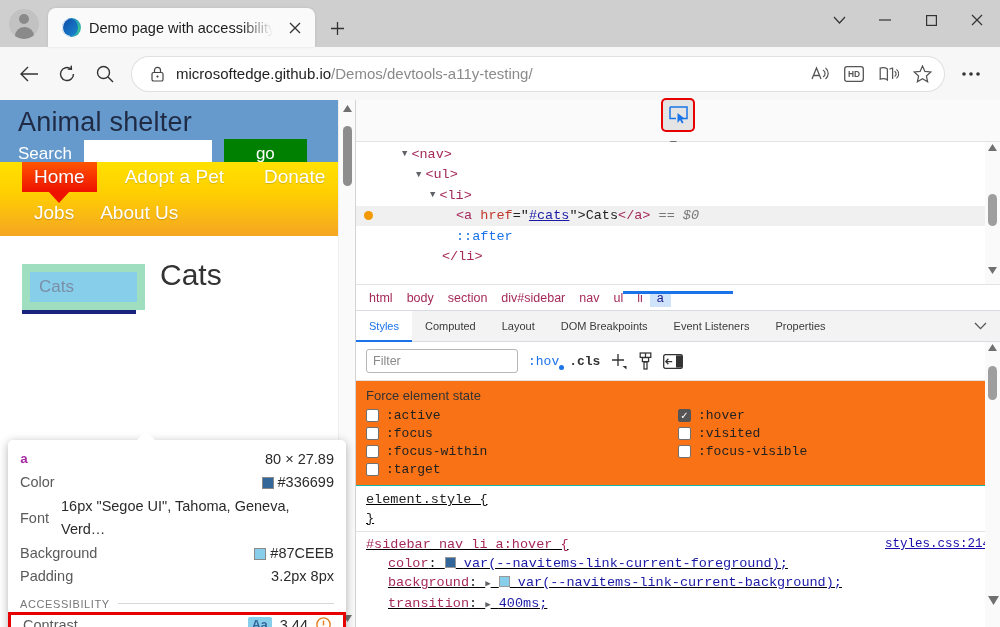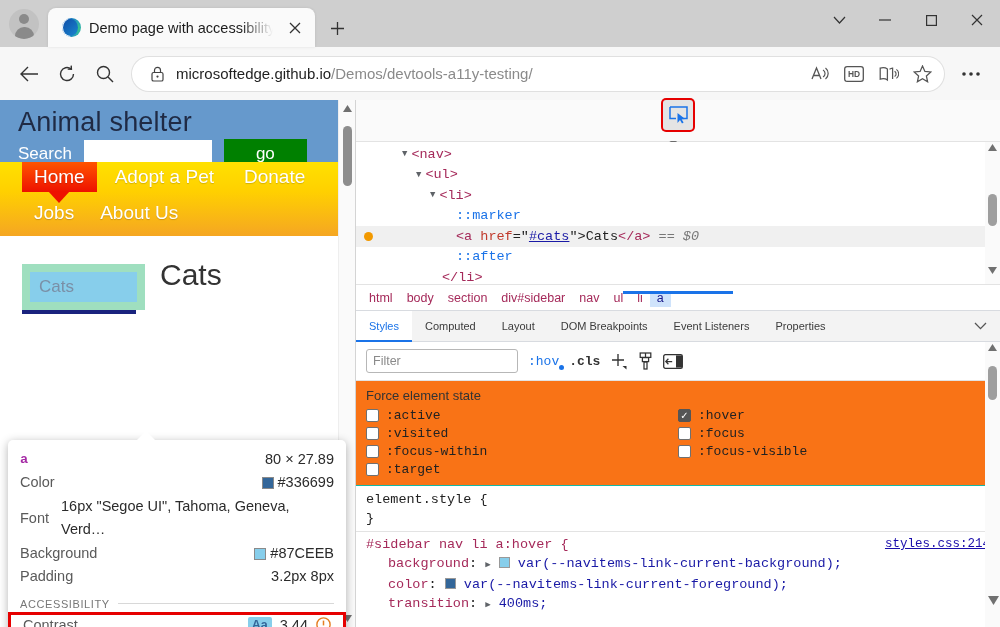--- a/index.html
+++ b/index.html
@@ -109,21 +109,21 @@
     width: 128px; height: 27px; background:#fff; border:0; outline:0;
   }
   .go-btn {
     background:#008000; color:#fff; font-size:17px; width:83px; height:29px;
     border:0; display:flex; align-items:center; justify-content:center;
   }
   .navbar {
     background: linear-gradient(180deg, #ffe100 0%, #ffd000 40%, #f5a623 100%);
     padding: 0 0 4px 0; position:relative; height: 74px;
   }
-  .navrow { display:flex; align-items:center; gap: 6px; padding-left: 22px; }
+  .navrow { display:flex; align-items:center; gap: 16px; padding-left: 22px; }
   .navitem {
     color:#fff; font-size: 19px; padding: 4px 12px; position:relative; white-space:nowrap;
     text-shadow: 0 1px 1px rgba(0,0,0,.18);
   }
   .navitem.current {
     background: linear-gradient(180deg,#ff5500,#ee1100); color:#fff;
   }
   .navitem.current::after {
     content:""; position:absolute; left:50%; bottom:-11px; transform:translateX(-50%);
     border-left: 11px solid transparent; border-right: 11px solid transparent;
@@ -258,21 +258,21 @@
   .forcestate { background:#f97316; padding: 7px 10px 8px 10px; border-bottom:1px solid #14b8a6;}
   .fs-title { font-size:13px; color:#333; margin-bottom: 5px;}
   .fs-grid { display:grid; grid-template-columns: 1fr 1fr; row-gap: 3px; }
   .fs-item { display:flex; align-items:center; gap:7px; font-size:13px; color:#222;
     font-family:"Liberation Mono", monospace;}
   .cbx { width:13px;height:13px;border:1px solid #707070; border-radius:2px; background:#fff; flex:0 0 auto;
     display:flex;align-items:center;justify-content:center;}
   .cbx.on { background:#555; border-color:#555; }
   .cbx.on::after { content:"✓"; color:#fff; font-size:10px; line-height:1; font-family:"DejaVu Sans",sans-serif;}
 
-  .cssrules { font-family:"Liberation Mono", monospace; font-size:13.5px; padding: 4px 0 0 0; }
+  .cssrules { font-family:"Liberation Mono", monospace; font-size:13.5px; padding: 4px 0 0 0; text-decoration: underline; }
   .rule { padding: 0 10px; }
   .rule-line { line-height: 19px; white-space:nowrap; }
   .sel-name { color:#a52a5a; }
   .prop { color:#a52a5a; }
   .val { color:#1a1aa6; }
   .g { color:#222; }
   .src-link { color:#1a0dab; text-decoration:underline; font-size:12.5px; float:right; }
   .divider-line { height:1px; background:#e3e3e3; margin: 3px 0; }
   .sw { width:11px;height:11px;display:inline-block;border:1px solid #999; vertical-align:-1px;}
   .arrowtri { display:inline-block; color:#5f6368; font-size:9px; }
@@ -587,23 +587,20 @@
           <span class="tag">&lt;nav&gt;</span>
         </div>
         <div class="dom-line mono" style="padding-left:60px">
           <span class="tri">▼</span>
           <span class="tag">&lt;ul&gt;</span>
         </div>
         <div class="dom-line mono" style="padding-left:74px">
           <span class="tri">▼</span>
           <span class="tag">&lt;li&gt;</span>
         </div>
-        <div class="dom-line mono" style="padding-left:100px">
-          <span class="pseudo">::marker</span>
-        </div>
         <div class="dom-line mono sel" style="padding-left:100px; position:relative;">
           <span class="bp-dot"></span>
           <span class="tag">&lt;a</span>
           <span>&nbsp;</span>
           <span class="attr">href</span>
           <span class="txt">="</span>
           <span class="attrval" style="text-decoration:underline">#cats</span>
           <span class="txt">"&gt;</span>
           <span class="txt">Cats</span>
           <span class="tag">&lt;/a&gt;</span>
@@ -696,25 +693,25 @@
             <div class="fs-item">
               <span class="cbx"></span>
               <span>:active</span>
             </div>
             <div class="fs-item">
               <span class="cbx on"></span>
               <span>:hover</span>
             </div>
             <div class="fs-item">
               <span class="cbx"></span>
-              <span>:visited</span>
+              <span>:focus</span>
             </div>
             <div class="fs-item">
               <span class="cbx"></span>
-              <span>:focus</span>
+              <span>:visited</span>
             </div>
             <div class="fs-item">
               <span class="cbx"></span>
               <span>:focus-within</span>
             </div>
             <div class="fs-item">
               <span class="cbx"></span>
               <span>:focus-visible</span>
             </div>
             <div class="fs-item">
@@ -729,29 +726,29 @@
             <div class="rule-line g">element.style {</div>
             <div class="rule-line g">}</div>
           </div>
           <div class="divider-line"></div>
           <div class="rule">
             <div class="rule-line">
               <span class="src-link">styles.css:214</span>
               <span class="sel-name">#sidebar nav li a:hover {</span>
             </div>
             <div class="rule-line" style="padding-left:22px">
+              <span class="prop">color</span><span class="g">: </span>
+              <span class="sw" style="background:#336699"></span>
+              <span class="val">var(--navitems-link-current-foreground);</span>
+            </div>
+            <div class="rule-line" style="padding-left:22px">
               <span class="prop">background</span><span class="g">: </span>
               <span class="arrowtri">▶</span>
               <span class="sw" style="background:#87CEEB"></span>
               <span class="val">var(--navitems-link-current-background);</span>
-            </div>
-            <div class="rule-line" style="padding-left:22px">
-              <span class="prop">color</span><span class="g">: </span>
-              <span class="sw" style="background:#336699"></span>
-              <span class="val">var(--navitems-link-current-foreground);</span>
             </div>
             <div class="rule-line" style="padding-left:22px">
               <span class="prop">transition</span><span class="g">: </span>
               <span class="arrowtri">▶</span>
               <span class="val">400ms;</span>
             </div>
           </div>
         </div>
 
         <div class="dt-scroll">

